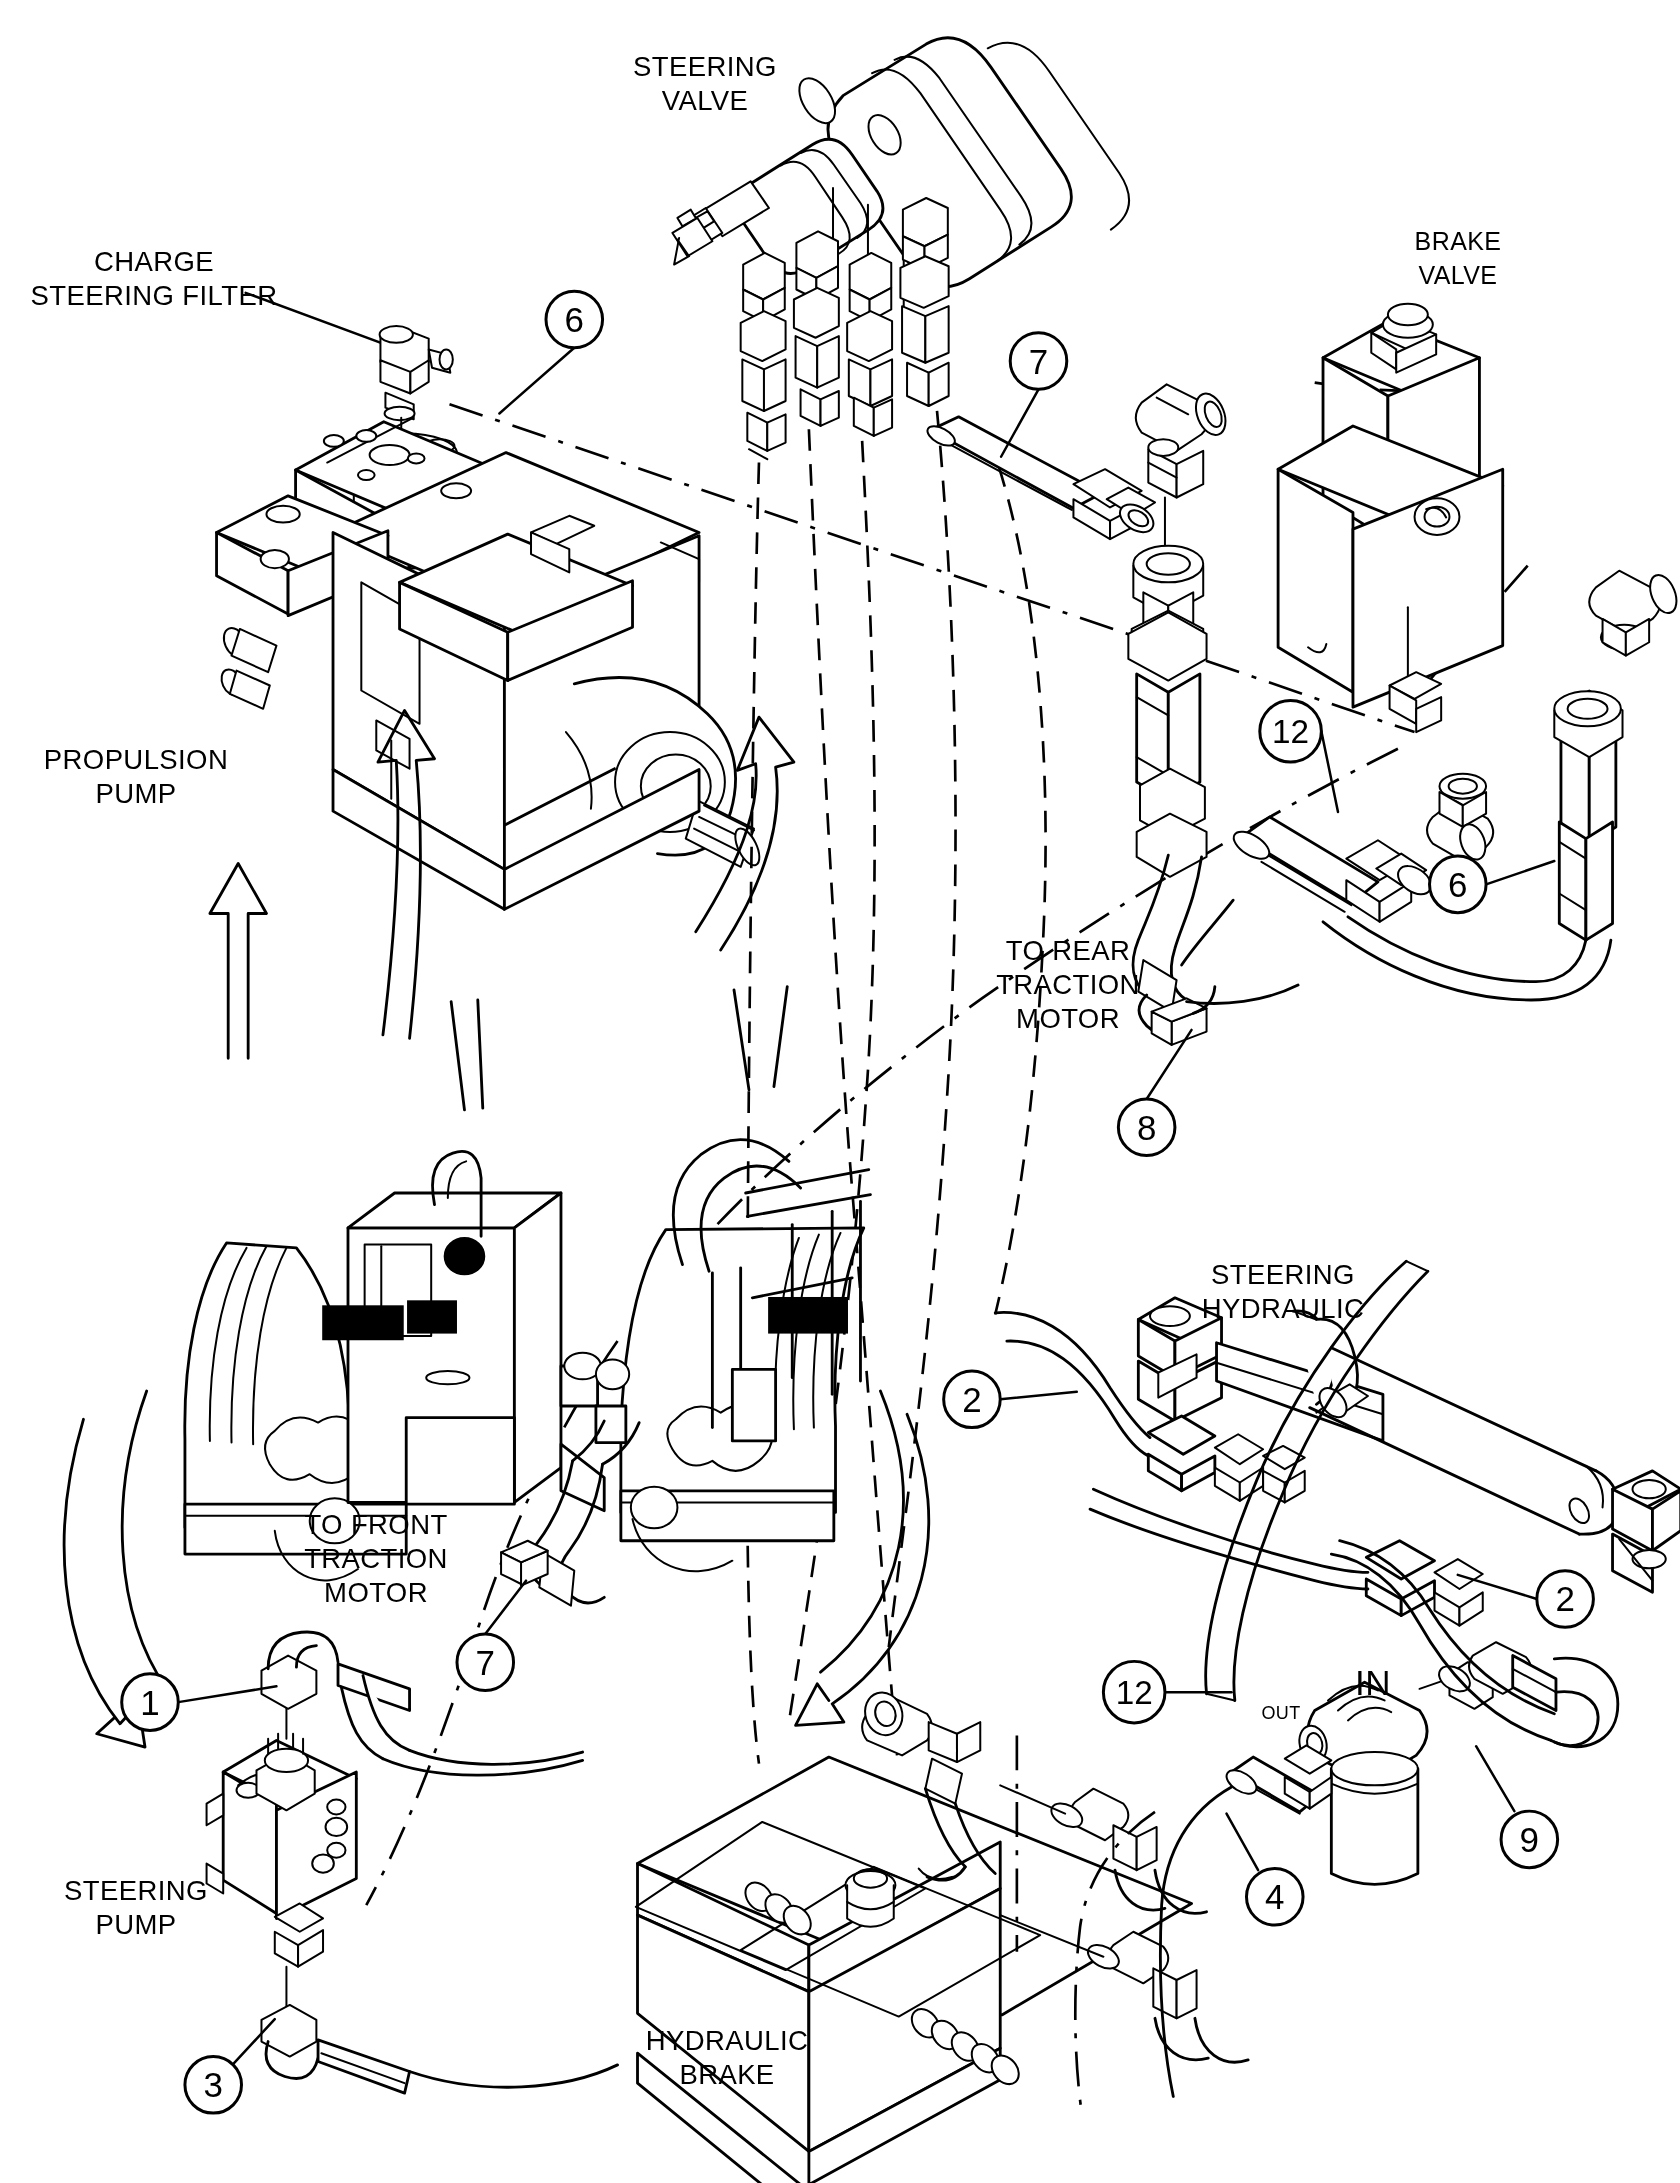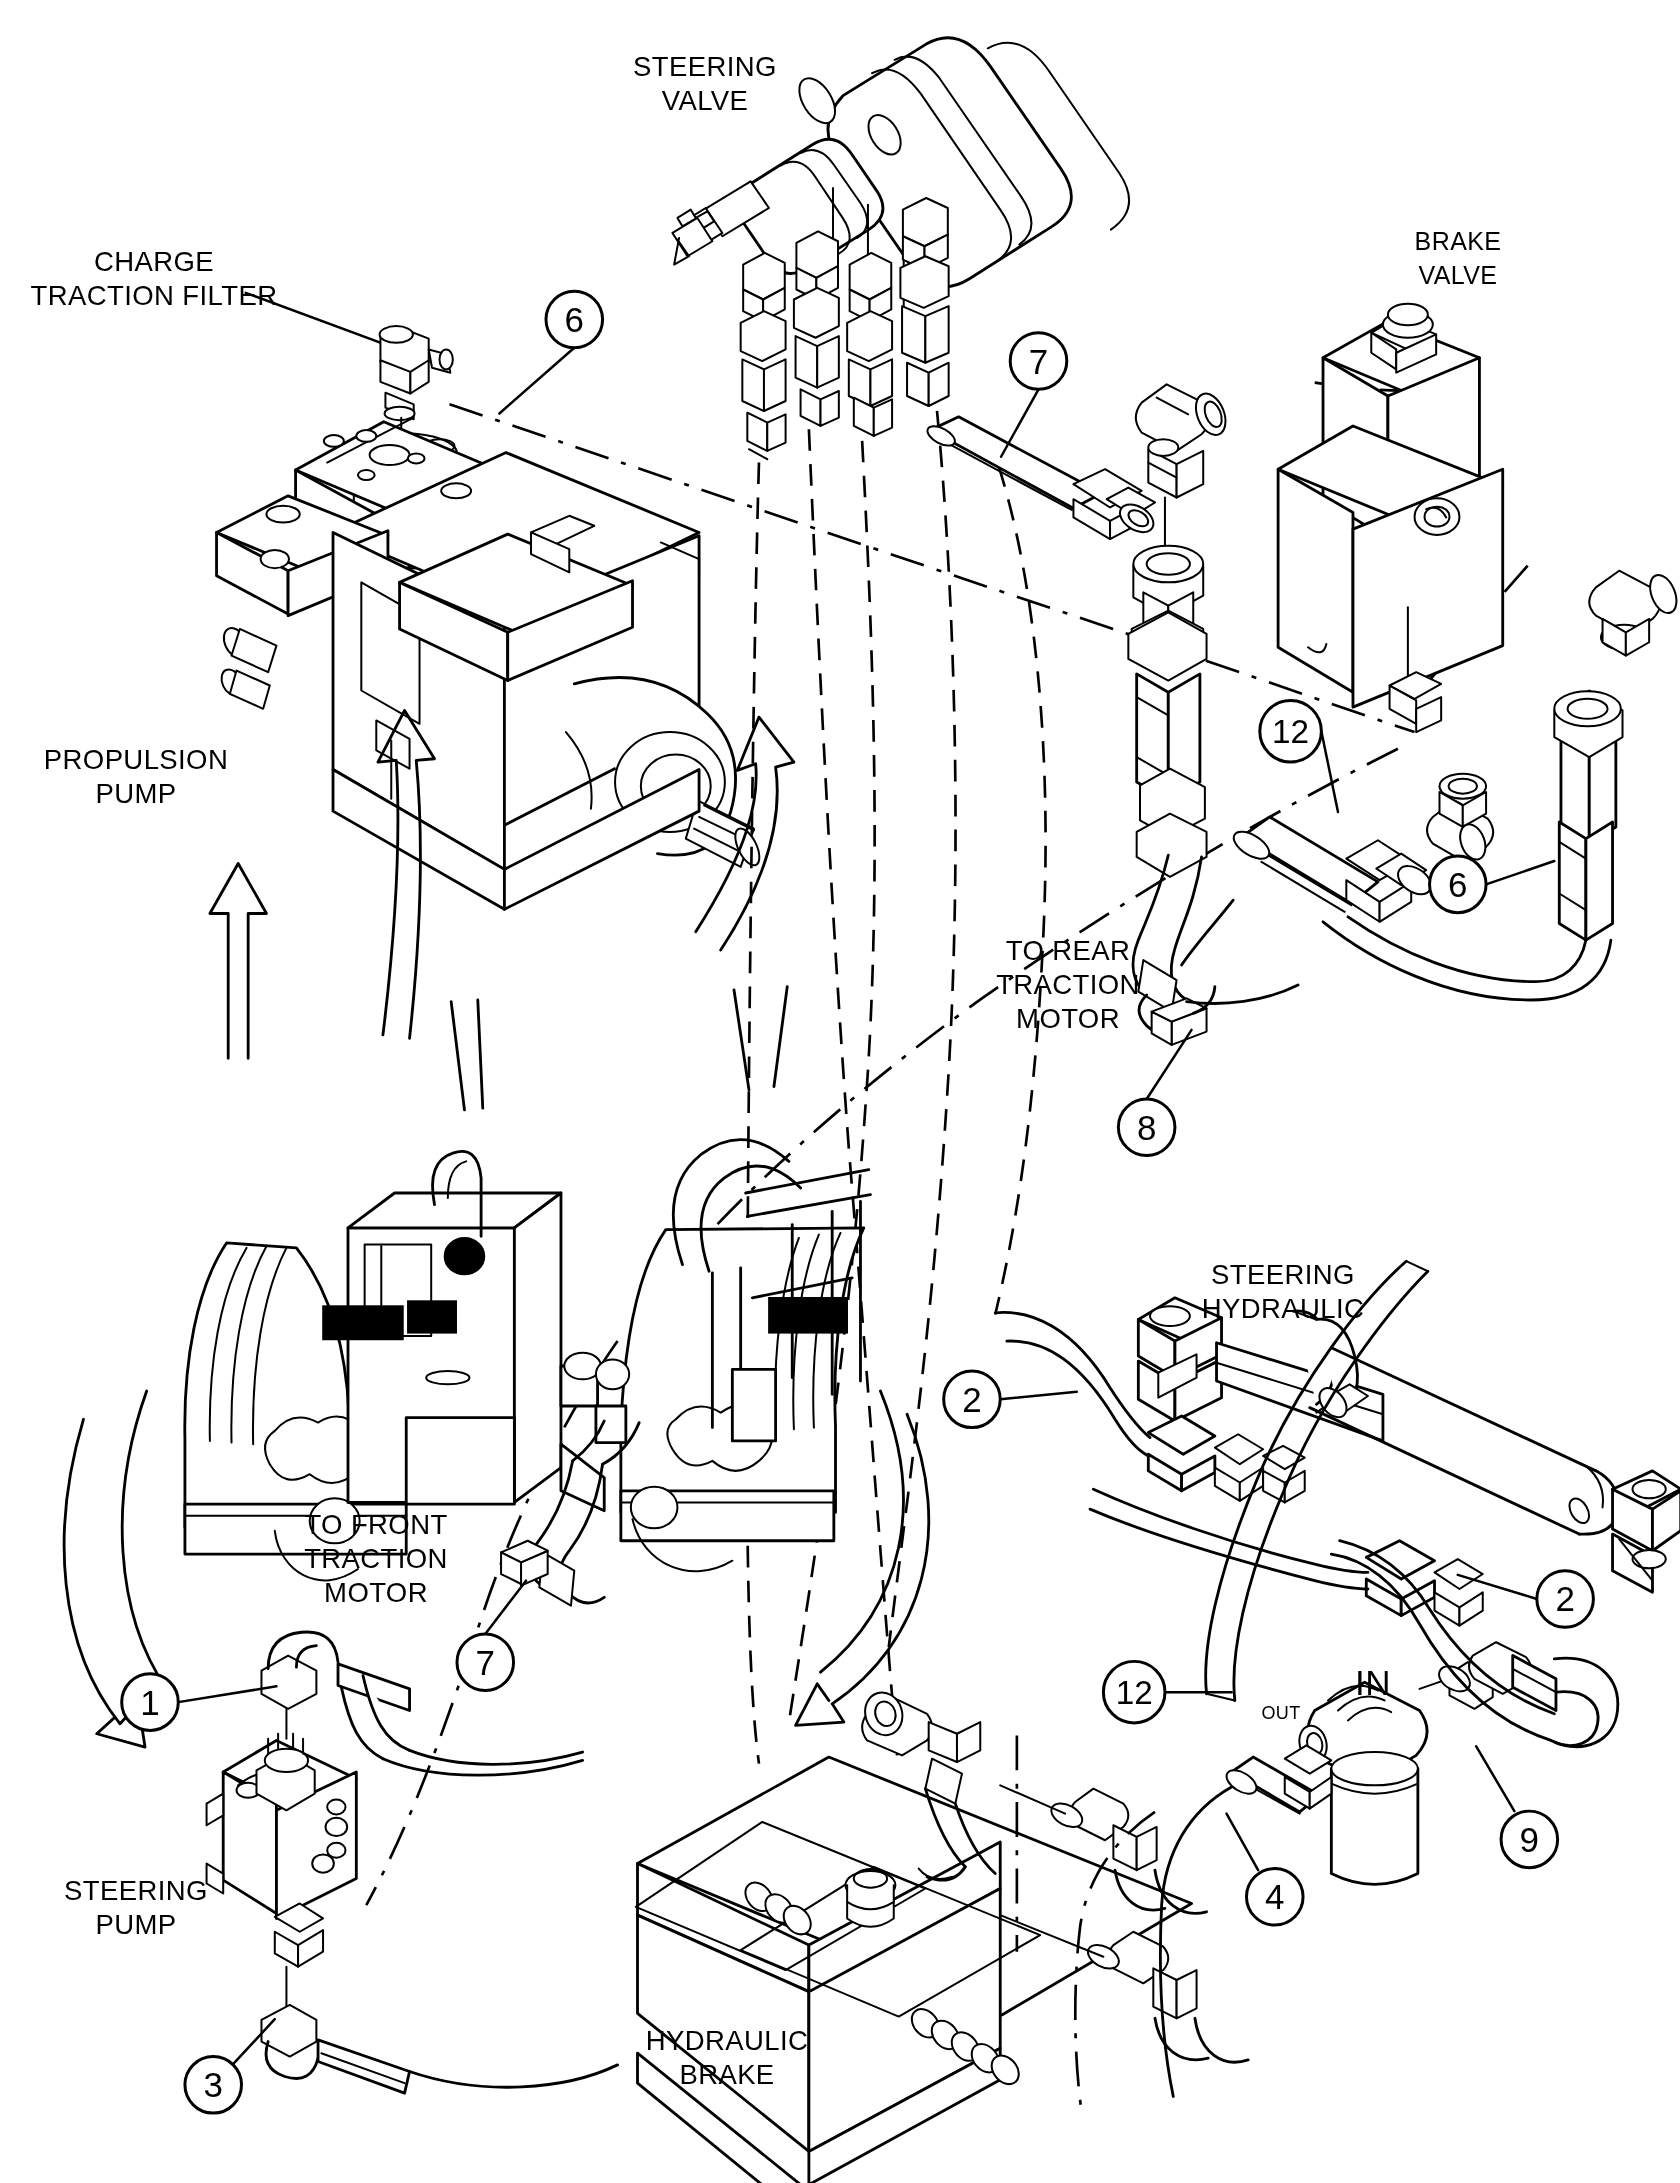--- a/index.html
+++ b/index.html
@@ -707,21 +707,21 @@
           <text x="180" y="2046" text-anchor="middle" dominant-baseline="central" font-family="&quot;Liberation Sans&quot;, sans-serif" font-size="42" fill="#000">1</text>
         </g>
         <g>
           <circle cx="256" cy="2506" r="34" fill="#fff" stroke="#000" stroke-width="3.6"></circle>
           <text x="256" y="2506" text-anchor="middle" dominant-baseline="central" font-family="&quot;Liberation Sans&quot;, sans-serif" font-size="42" fill="#000">3</text>
         </g>
       </g>
   </svg>
 
   <div id="label-layer">
-      <div class="lbl" style="font-size: 27.5px; left: 0px; top: 245px; width: 100%; text-align: left; height: 68px; position: absolute;"><div style="position: absolute; left: 154px; transform: translateX(-50%); white-space: pre; top: 0px;">CHARGE</div><div style="position: absolute; left: 154px; transform: translateX(-50%); white-space: pre; top: 34px;">TRACTION FILTER</div></div>
+      <div class="lbl" style="font-size: 27.5px; left: 0px; top: 245px; width: 100%; text-align: left; height: 68px; position: absolute;"><div style="position: absolute; left: 154px; transform: translateX(-50%); white-space: pre; top: 0px;">CHARGE</div><div style="position: absolute; left: 154px; transform: translateX(-50%); white-space: pre; top: 34px;">STEERING FILTER</div></div>
       <div class="lbl" style="font-size: 27.5px; left: 0px; top: 50px; width: 100%; text-align: left; height: 68px; position: absolute;"><div style="position: absolute; left: 705px; transform: translateX(-50%); white-space: pre; top: 0px;">STEERING</div><div style="position: absolute; left: 705px; transform: translateX(-50%); white-space: pre; top: 34px;">VALVE</div></div>
       <div class="lbl" style="font-size: 25px; left: 0px; top: 226px; width: 100%; text-align: right; height: 68px; position: absolute;"><div style="position: absolute; left: 1458px; transform: translateX(-50%); white-space: pre; top: 0px;">BRAKE</div><div style="position: absolute; left: 1458px; transform: translateX(-50%); white-space: pre; top: 34px;">VALVE</div></div>
       <div class="lbl" style="font-size: 27.5px; left: 0px; top: 743px; width: 100%; text-align: center; height: 68px; position: absolute;"><div style="position: absolute; left: 136px; transform: translateX(-50%); white-space: pre; top: 0px;">PROPULSION</div><div style="position: absolute; left: 136px; transform: translateX(-50%); white-space: pre; top: 34px;">PUMP</div></div>
       <div class="lbl" style="font-size: 27.5px; left: 0px; top: 934px; width: 100%; text-align: left; height: 102px; position: absolute;"><div style="position: absolute; left: 1068px; transform: translateX(-50%); white-space: pre; top: 0px;">TO REAR</div><div style="position: absolute; left: 1068px; transform: translateX(-50%); white-space: pre; top: 34px;">TRACTION</div><div style="position: absolute; left: 1068px; transform: translateX(-50%); white-space: pre; top: 68px;">MOTOR</div></div>
       <div class="lbl" style="font-size: 27.5px; left: 0px; top: 1258px; width: 100%; text-align: left; height: 68px; position: absolute;"><div style="position: absolute; left: 1283px; transform: translateX(-50%); white-space: pre; top: 0px;">STEERING</div><div style="position: absolute; left: 1283px; transform: translateX(-50%); white-space: pre; top: 34px;">HYDRAULIC</div></div>
       <div class="lbl" style="font-size: 27.5px; left: 0px; top: 1508px; width: 100%; text-align: left; height: 102px; position: absolute;"><div style="position: absolute; left: 376px; transform: translateX(-50%); white-space: pre; top: 0px;">TO FRONT</div><div style="position: absolute; left: 376px; transform: translateX(-50%); white-space: pre; top: 34px;">TRACTION</div><div style="position: absolute; left: 376px; transform: translateX(-50%); white-space: pre; top: 68px;">MOTOR</div></div>
       <div class="lbl" style="font-size: 27.5px; left: 0px; top: 1874px; width: 100%; text-align: left; height: 68px; position: absolute;"><div style="position: absolute; left: 136px; transform: translateX(-50%); white-space: pre; top: 0px;">STEERING</div><div style="position: absolute; left: 136px; transform: translateX(-50%); white-space: pre; top: 34px;">PUMP</div></div>
       <div class="lbl" style="font-size: 27.5px; left: 0px; top: 2024px; width: 100%; text-align: left; height: 68px; position: absolute;"><div style="position: absolute; left: 727px; transform: translateX(-50%); white-space: pre; top: 0px; text-align: center;">HYDRAULIC</div><div style="position: absolute; left: 727px; transform: translateX(-50%); white-space: pre; top: 34px;">BRAKE</div></div>
       <div class="lbl" style="font-size: 35px; left: 0px; top: 1662px; width: 100%; text-align: right; height: 32px; position: absolute; padding-left: 45px;"><div style="position: absolute; left: 1373px; transform: translateX(-50%); white-space: pre; top: 0px;">IN</div></div>
       <div class="lbl" style="font-size: 18px; left: 0px; top: 1703px; width: 100%; text-align: right; height: 32px; position: absolute;"><div style="position: absolute; left: 1281px; transform: translateX(-50%); white-space: pre; top: 0px;">OUT</div></div>

